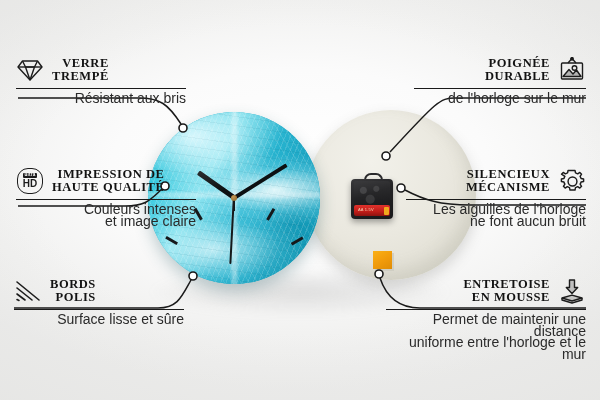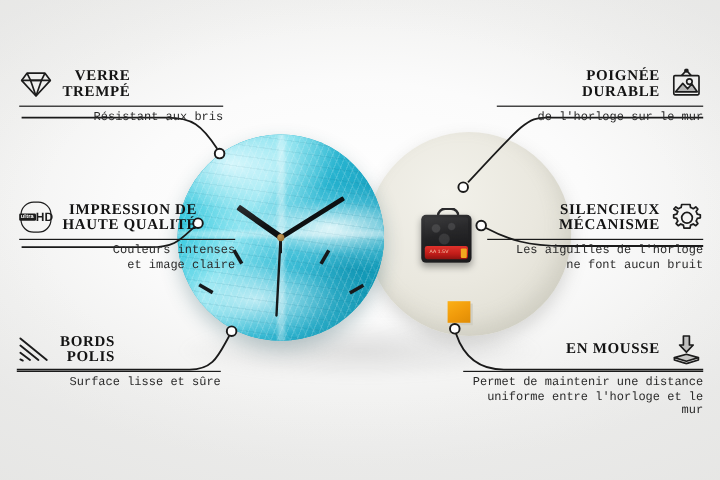--- a/index.html
+++ b/index.html
@@ -264,31 +264,32 @@
     color: #131313;
     text-transform: uppercase;
   }
   .rule {
     height: 1.4px;
     background: #1a1a1a;
     margin: 4px 0 4px 0;
     width: 100%;
   }
   .feat-sub {
-    font-family: Liberation Mono, monospace;
-    font-size: 10px;
+    font-family: Liberation Sans, sans-serif;
+    font-size: 14px;
     line-height: 11.5px;
     color: #2a2a2a;
   }
   .hd-box {
     width: 24px;
     height: 24px;
     border: 1.6px solid #1c1c1c;
     border-radius: 11px;
     display: flex;
+    flex-direction: column;
     align-items: center;
     justify-content: center;
     font-family: "Liberation Sans", sans-serif;
     line-height: 1;
   }
   .hd-box .ultra {
     font-size: 4.6px;
     font-weight: bold;
     letter-spacing: 0.2px;
     background: #1c1c1c;
@@ -467,20 +468,21 @@
   <div class="feature right" style="left:386px; top:277px; width:200px;">
     <div class="feat-head">
       <span class="feat-icon">
         <svg width="26" height="26" viewBox="0 0 26 26" fill="none" stroke="currentColor" stroke-width="1.4" stroke-linejoin="round">
           <path d="M10.5 2 h5 v7.5 h3.2 L13 15.5 L7.3 9.5 h3.2 Z" fill="currentColor" fill-opacity="0.22"></path>
           <path d="M13 17.2 L23 20 L13 23 L3 20 Z" fill="currentColor" fill-opacity="0.18"></path>
           <path d="M3 20 v2 l10 3 l10-3 v-2"></path>
         </svg>
       </span>
       <div>
+        <div class="feat-title">ENTRETOISE</div>
         <div class="feat-title">EN MOUSSE</div>
       </div>
     </div>
     <div class="rule"></div>
     <div class="feat-sub">Permet de maintenir une distance</div>
     <div class="feat-sub">uniforme entre l'horloge et le mur</div>
   </div>
 
 </div>
 

